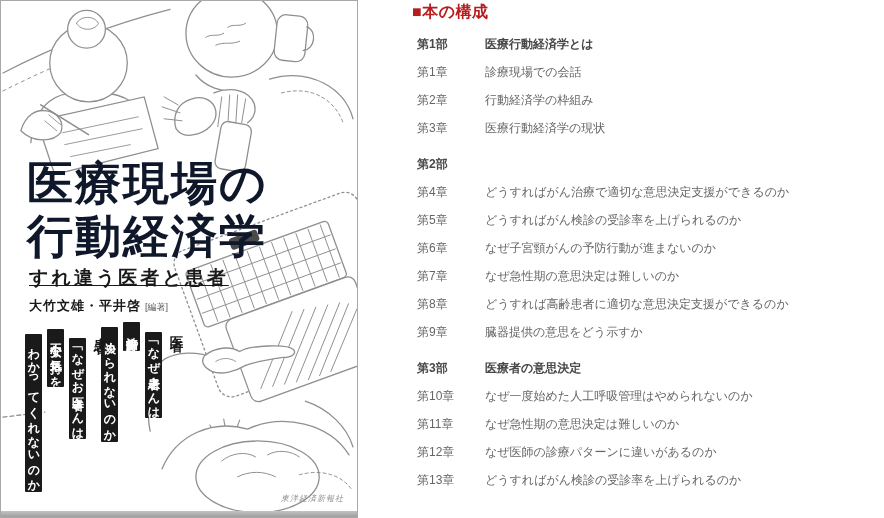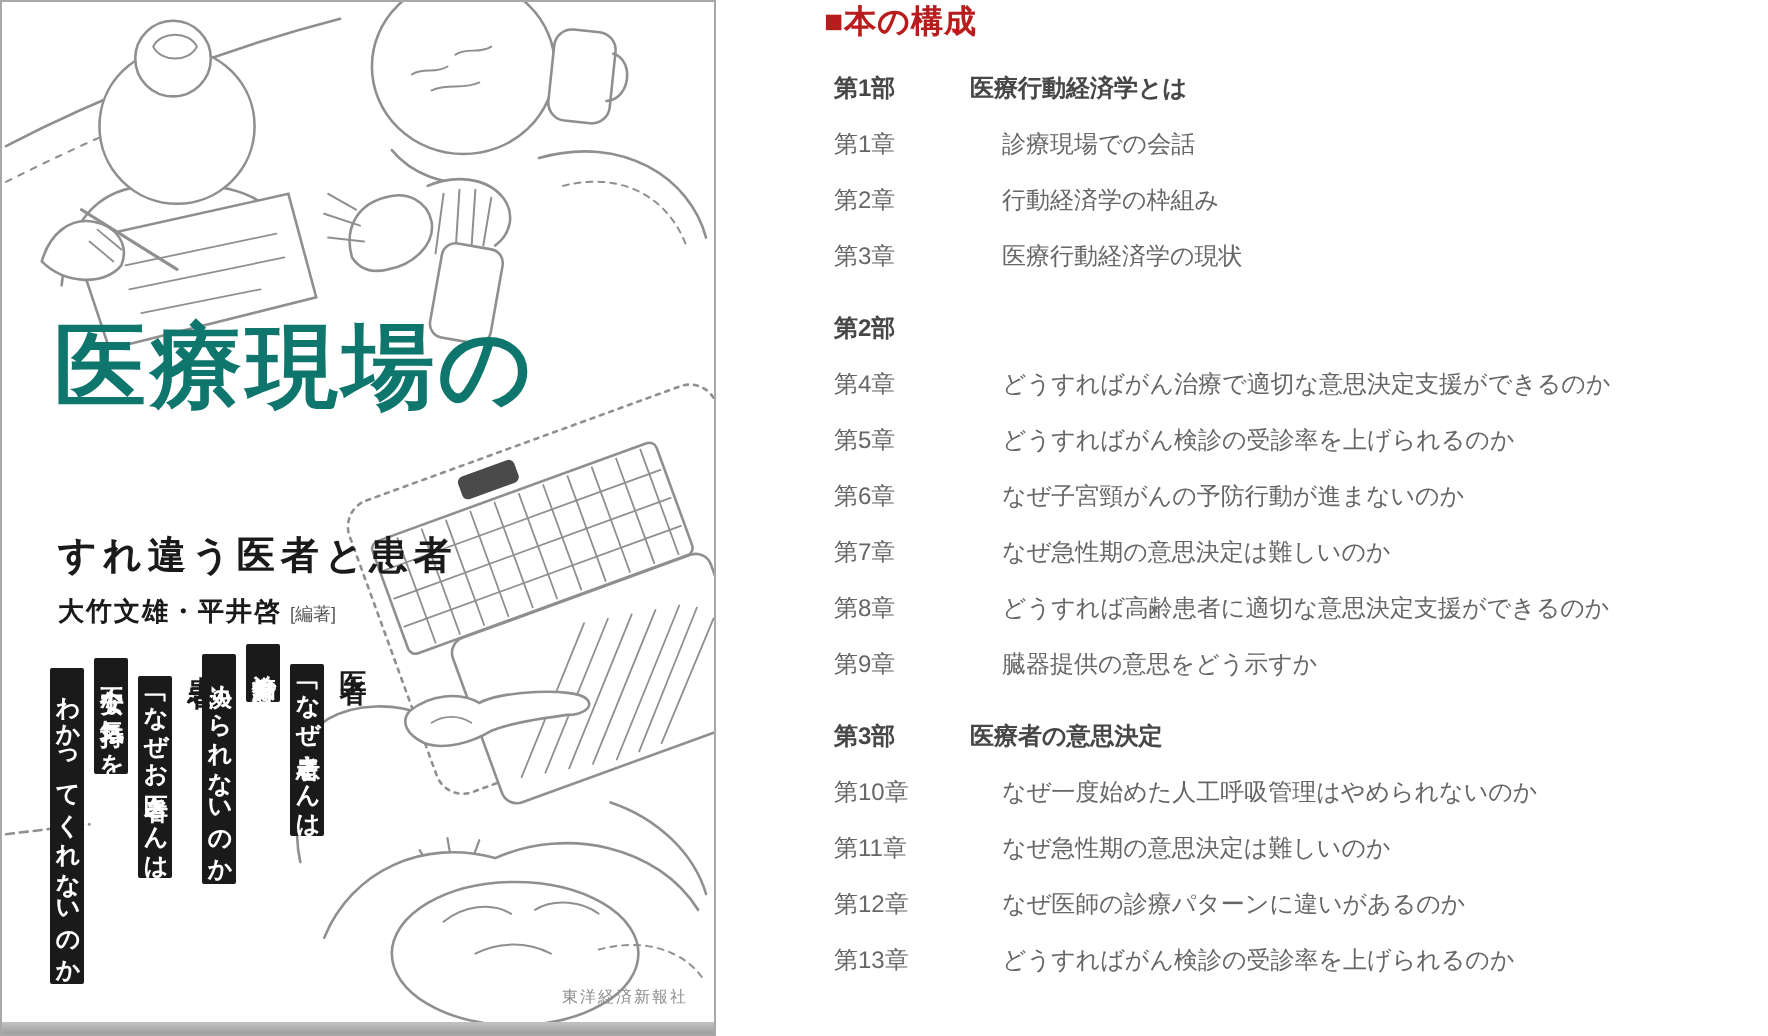--- a/index.html
+++ b/index.html
@@ -9,26 +9,26 @@
   }
 
   
   .cover{
     position:absolute;left:0;top:0;width:358px;height:518px;
     background:#ffffff;border:1px solid #a8a8a8;box-sizing:border-box;
   }
   .cover svg{position:absolute;left:0;top:0;}
   .book-title{
     position:absolute;left:26px;top:156px;
-    font-size:46px;font-weight:900;color:#0f766e;
+    font-size:46px;font-weight:900;color:#0f172a;
     line-height:1.16;letter-spacing:2px;white-space:nowrap;
   }
   .book-subtitle{
     position:absolute;left:28px;top:264px;
-    font-size:19px;font-weight:800;color:#1a1a1a;letter-spacing:3px;white-space:nowrap;
+    font-size:19px;font-weight:800;color:#1a1a1a;letter-spacing:3px;white-space:nowrap;text-decoration:underline;
   }
   .book-authors{
     position:absolute;left:28px;top:296px;
     font-size:13px;font-weight:800;color:#1a1a1a;letter-spacing:1px;white-space:nowrap;
   }
   .book-authors .role{font-size:9px;font-weight:400;color:#555;margin-left:4px;letter-spacing:0;}
 
   .qgroup{
     position:absolute;display:flex;flex-direction:row-reverse;
     align-items:flex-start;gap:5px;
@@ -53,41 +53,41 @@
   .patient .c2{margin-top:6px;}
   .patient .c3{margin-top:11px;}
 
   .tagline{
     position:absolute;left:27px;top:452px;
     font-size:22px;font-weight:900;color:#c63b28;
     line-height:1.28;letter-spacing:1px;white-space:nowrap;
   }
   .publisher{
     position:absolute;right:13px;bottom:13px;
-    font-size:8px;color:#8d8d8d;letter-spacing:1px;
+    font-size:8px;color:#8d8d8d;letter-spacing:1px;font-style:italic;
   }
   .bottom-edge{
     position:absolute;left:0;bottom:0;width:100%;height:6px;
     background:linear-gradient(#c3c3c3,#9e9e9e);
   }
 
   
   .toc{
     position:absolute;left:412px;top:2px;width:468px;
   }
   .toc-header{
     font-size:16px;font-weight:700;color:#b91c1c;
     height:20px;line-height:20px;margin-bottom:4px;letter-spacing:0.5px;
   }
   .toc-row{
     display:flex;align-items:center;height:28px;
     font-size:12px;white-space:nowrap;margin-left:5px;
   }
   .part-row{font-weight:700;color:#474747;margin-top:8px;}
-  .chapter-row{color:#666666;gap:16px;}
+  .chapter-row{color:#666666;}
   .toc-row .lbl{flex:none;width:68px;}
   .toc-row .ttl{flex:none;text-align:right;}
 </style>
 </head>
 <body>
 
 <div class="cover">
 
   <svg width="356" height="516" viewBox="0 0 358 518" aria-hidden="true">
     <g stroke="#8f8f8f" fill="none" stroke-width="1.3" stroke-linecap="round">
@@ -157,20 +157,21 @@
       <path d="M222,462 C232,454 246,452 256,458 M268,456 C278,450 292,452 300,458 M238,478 C250,472 264,472 276,478" stroke-width="1"></path>
       <path d="M306,402 C330,410 348,428 354,448"></path>
       <path d="M300,476 C322,470 342,476 352,490" stroke-dasharray="3 3" stroke-width="1"></path>
 
       <path d="M2,418 L44,413" stroke-dasharray="4 3"></path>
     </g>
   </svg>
 
   <div class="book-title">
     <div>医療現場の</div>
+    <div>行動経済学</div>
   </div>
 
   <div class="book-subtitle">すれ違う医者と患者</div>
 
   <div class="book-authors">
     <span>大竹文雄・平井啓</span><span class="role">[編著]</span>
   </div>
 
   <div class="qgroup doctor">
     <span class="qlabel">医者</span>

